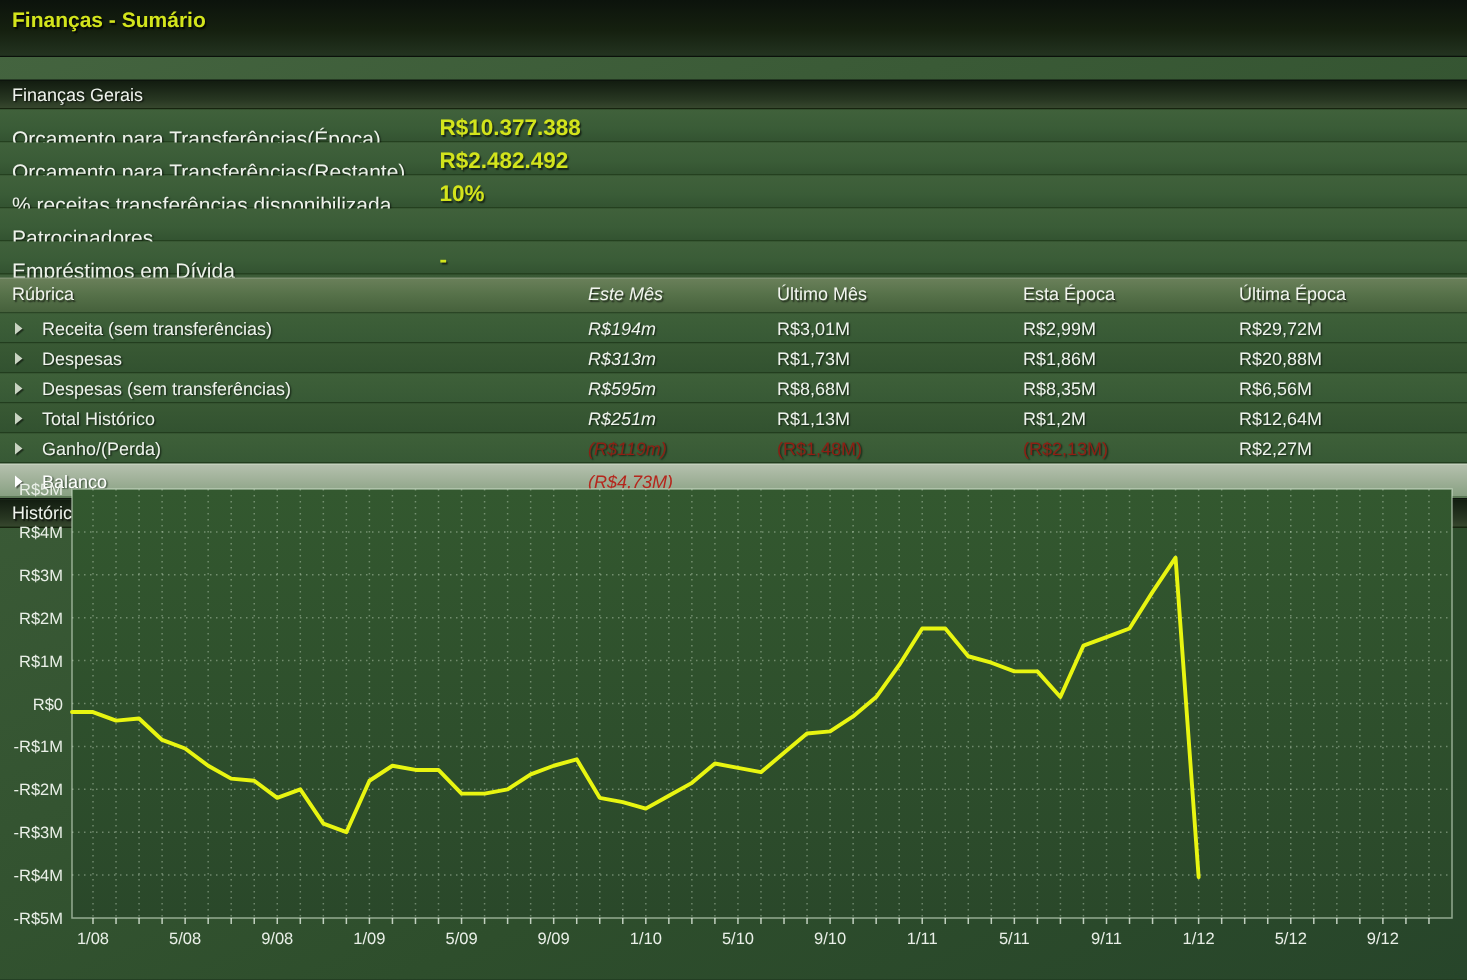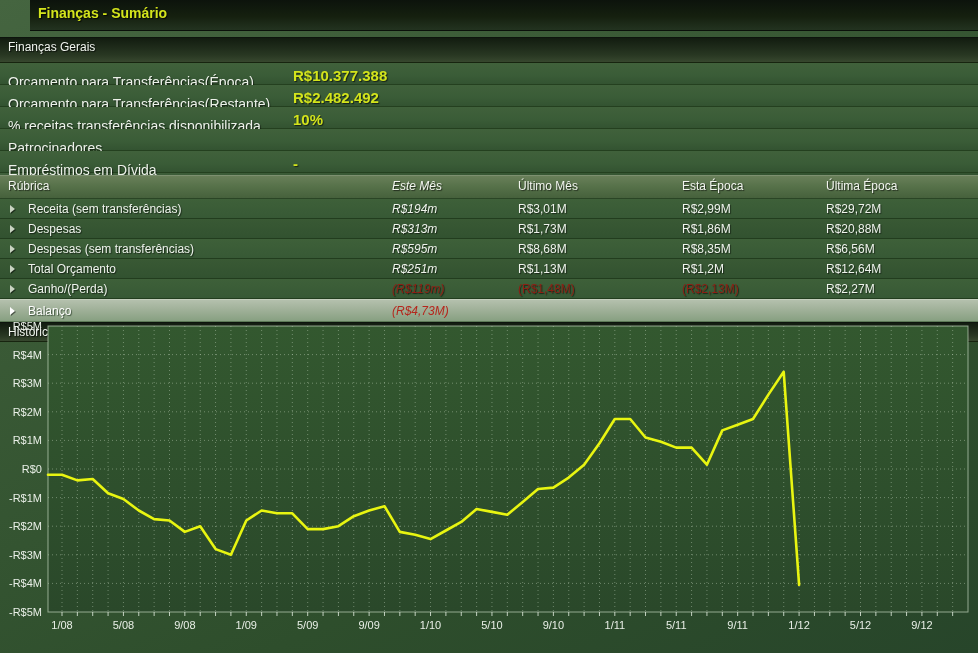--- a/index.html
+++ b/index.html
@@ -4,31 +4,30 @@
 <style>
   html,body{margin:0;padding:0;background:#203a20;}
   *{box-sizing:border-box;}
   .screen{
     position:relative;width:978px;height:653px;overflow:hidden;
     font-family:"Liberation Sans","DejaVu Sans",sans-serif;
     background:linear-gradient(155deg,#456540 0%,#3a5a36 30%,#2e4e2c 70%,#27452a 100%);
     color:#eef3ec;
   }
   .titlebar{
-    position:relative;height:31px;
+    position:relative;height:38px;
     background:linear-gradient(180deg,#0c130c 0%,#15200f 55%,#233320 100%);
     border-bottom:1px solid #0a100a;
-    margin-left:30px;
   }
   .titlebar span{
     position:absolute;left:8px;top:5px;font-size:14px;font-weight:bold;
     color:var(--accent,#d3e41c);text-shadow:1px 1px 1px rgba(0,0,0,.8);
   }
   .sect{
-    position:relative;height:26px;margin-top:6px;
+    position:relative;height:20px;margin-top:15px;
     background:linear-gradient(180deg,#121c10 0%,#283722 70%,#37472e 100%);
     border-top:1px solid #0d140d;border-bottom:1px solid #17240f;
   }
   .sect span{
     position:absolute;left:8px;top:2px;font-size:12px;color:#f0f4ee;
     text-shadow:1px 1px 1px rgba(0,0,0,.7);
   }
   .kvrow{
     position:relative;height:22px;
     background:linear-gradient(180deg,#40613b 0%,#3a5c37 60%,#335331 100%);
@@ -146,21 +145,21 @@
   <div class="trow">
     <span class="arrow"></span>
     <div class="tlabel">Despesas (sem transferências)</div>
     <div class="tval c1">R$595m</div>
     <div class="tval c2">R$8,68M</div>
     <div class="tval c3">R$8,35M</div>
     <div class="tval c4">R$6,56M</div>
   </div>
   <div class="trow alt">
     <span class="arrow"></span>
-    <div class="tlabel">Total Orçamento</div>
+    <div class="tlabel">Total Histórico</div>
     <div class="tval c1">R$251m</div>
     <div class="tval c2">R$1,13M</div>
     <div class="tval c3">R$1,2M</div>
     <div class="tval c4">R$12,64M</div>
   </div>
   <div class="trow">
     <span class="arrow"></span>
     <div class="tlabel">Ganho/(Perda)</div>
     <div class="tval c1 neg">(R$119m)</div>
     <div class="tval c2 neg">(R$1,48M)</div>

